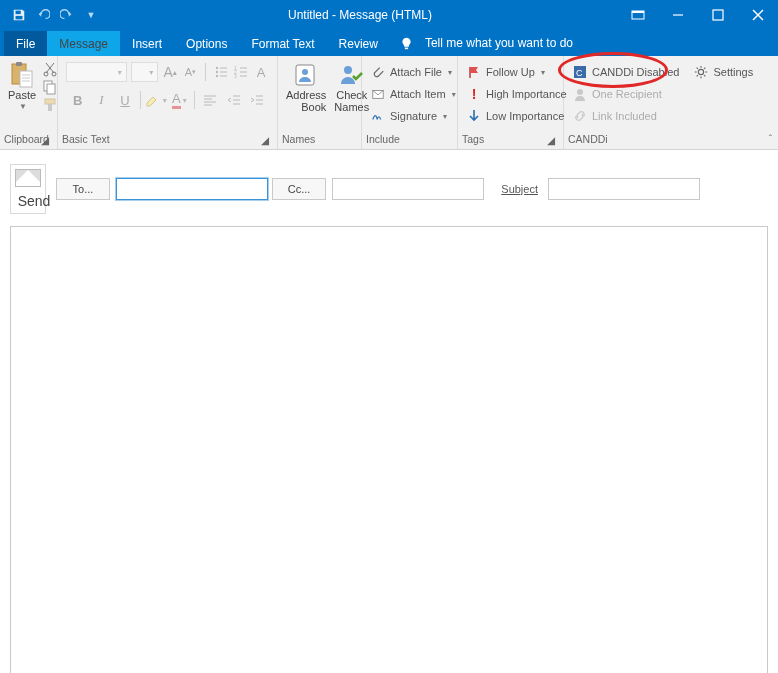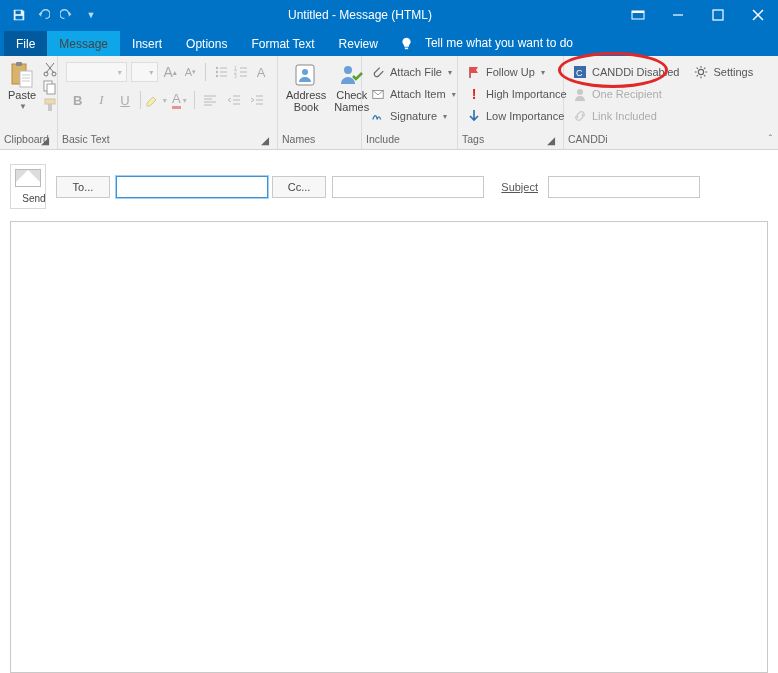--- a/index.html
+++ b/index.html
@@ -41,21 +41,21 @@
   .fontbox.sz { width: 36px; }
   .bt-bot { display:flex; align-items:center; gap:0; padding: 2px 4px; }
   .fmtbtn { width:24px; height:22px; display:flex; align-items:center; justify-content:center; font-size:13px; color:#555; }
   .sep { width:1px; height:18px; background:#d0d0d0; margin:0 3px; }
 
   
   .compose { display:flex; padding: 14px 10px 6px 10px; gap:10px; }
   .send-col { width:36px; display:flex; flex-direction:column; align-items:center; border:1px solid #d8d8d8; padding:4px 2px; gap:6px; }
   .send-col .env { width:26px; height:18px; border:1px solid #bbb; position:relative; }
   .send-col .env:before { content:""; position:absolute; left:0; right:0; top:0; border-bottom:12px solid transparent; border-left:12px solid #ddd; border-right:12px solid #ddd; }
-  .send-lbl { font-size:10px; color:#444;margin-left:12px; }
+  .send-lbl { font-size:14px; color:#444;margin-left:12px; }
 
   .fields { flex:1; display:flex; gap:4px; }
   .fieldrow { display:flex; align-items:center; gap:6px; }
   .btn-lbl { width:54px; height:22px; border:1px solid #c9c9c9; background:#f7f7f7; font-size:11px; text-align:center; line-height:20px; }
   .txt-lbl { width:54px; font-size:11px; text-align:right; color:#555; padding-right:4px;text-decoration:underline; }
   .field-input { flex:1; height:22px; border:1px solid #c9c9c9; background:#fff; padding:0 4px; font-size:11px; }
   .field-input.focus { border-color:#3a93d6; outline:1px solid #a6cff0; }
 
   .bodyarea { margin: 6px 10px 10px; border:1px solid #c9c9c9; height: 452px; background:#fff; }
 
@@ -280,21 +280,21 @@
   <div class="group" style="width:84px">
     <div class="group-body">
       <div class="bigbtn">
         <div class="ico">
           <svg width="26" height="26" viewBox="0 0 26 26">
               <rect x="3" y="3" width="18" height="20" rx="2" fill="#fff" stroke="#888"></rect>
               <circle cx="12" cy="10" r="3" fill="#6aa0d8"></circle>
               <path d="M6 20c0-3 3-5 6-5s6 2 6 5" fill="#6aa0d8"></path>
             </svg>
         </div>
-        <span style="white-space:pre; text-align:center">Address
+        <span style="white-space:pre; text-align:right">Address
 Book</span>
       </div>
       <div class="bigbtn">
         <div class="ico">
           <svg width="26" height="26" viewBox="0 0 26 26">
               <circle cx="9" cy="8" r="4" fill="#6aa0d8"></circle>
               <path d="M2 22c0-4 3-7 7-7s7 3 7 7" fill="#6aa0d8"></path>
               <path d="M14 14l3 3 6-6" fill="none" stroke="#5aa02c" stroke-width="2.5"></path>
             </svg>
         </div>

